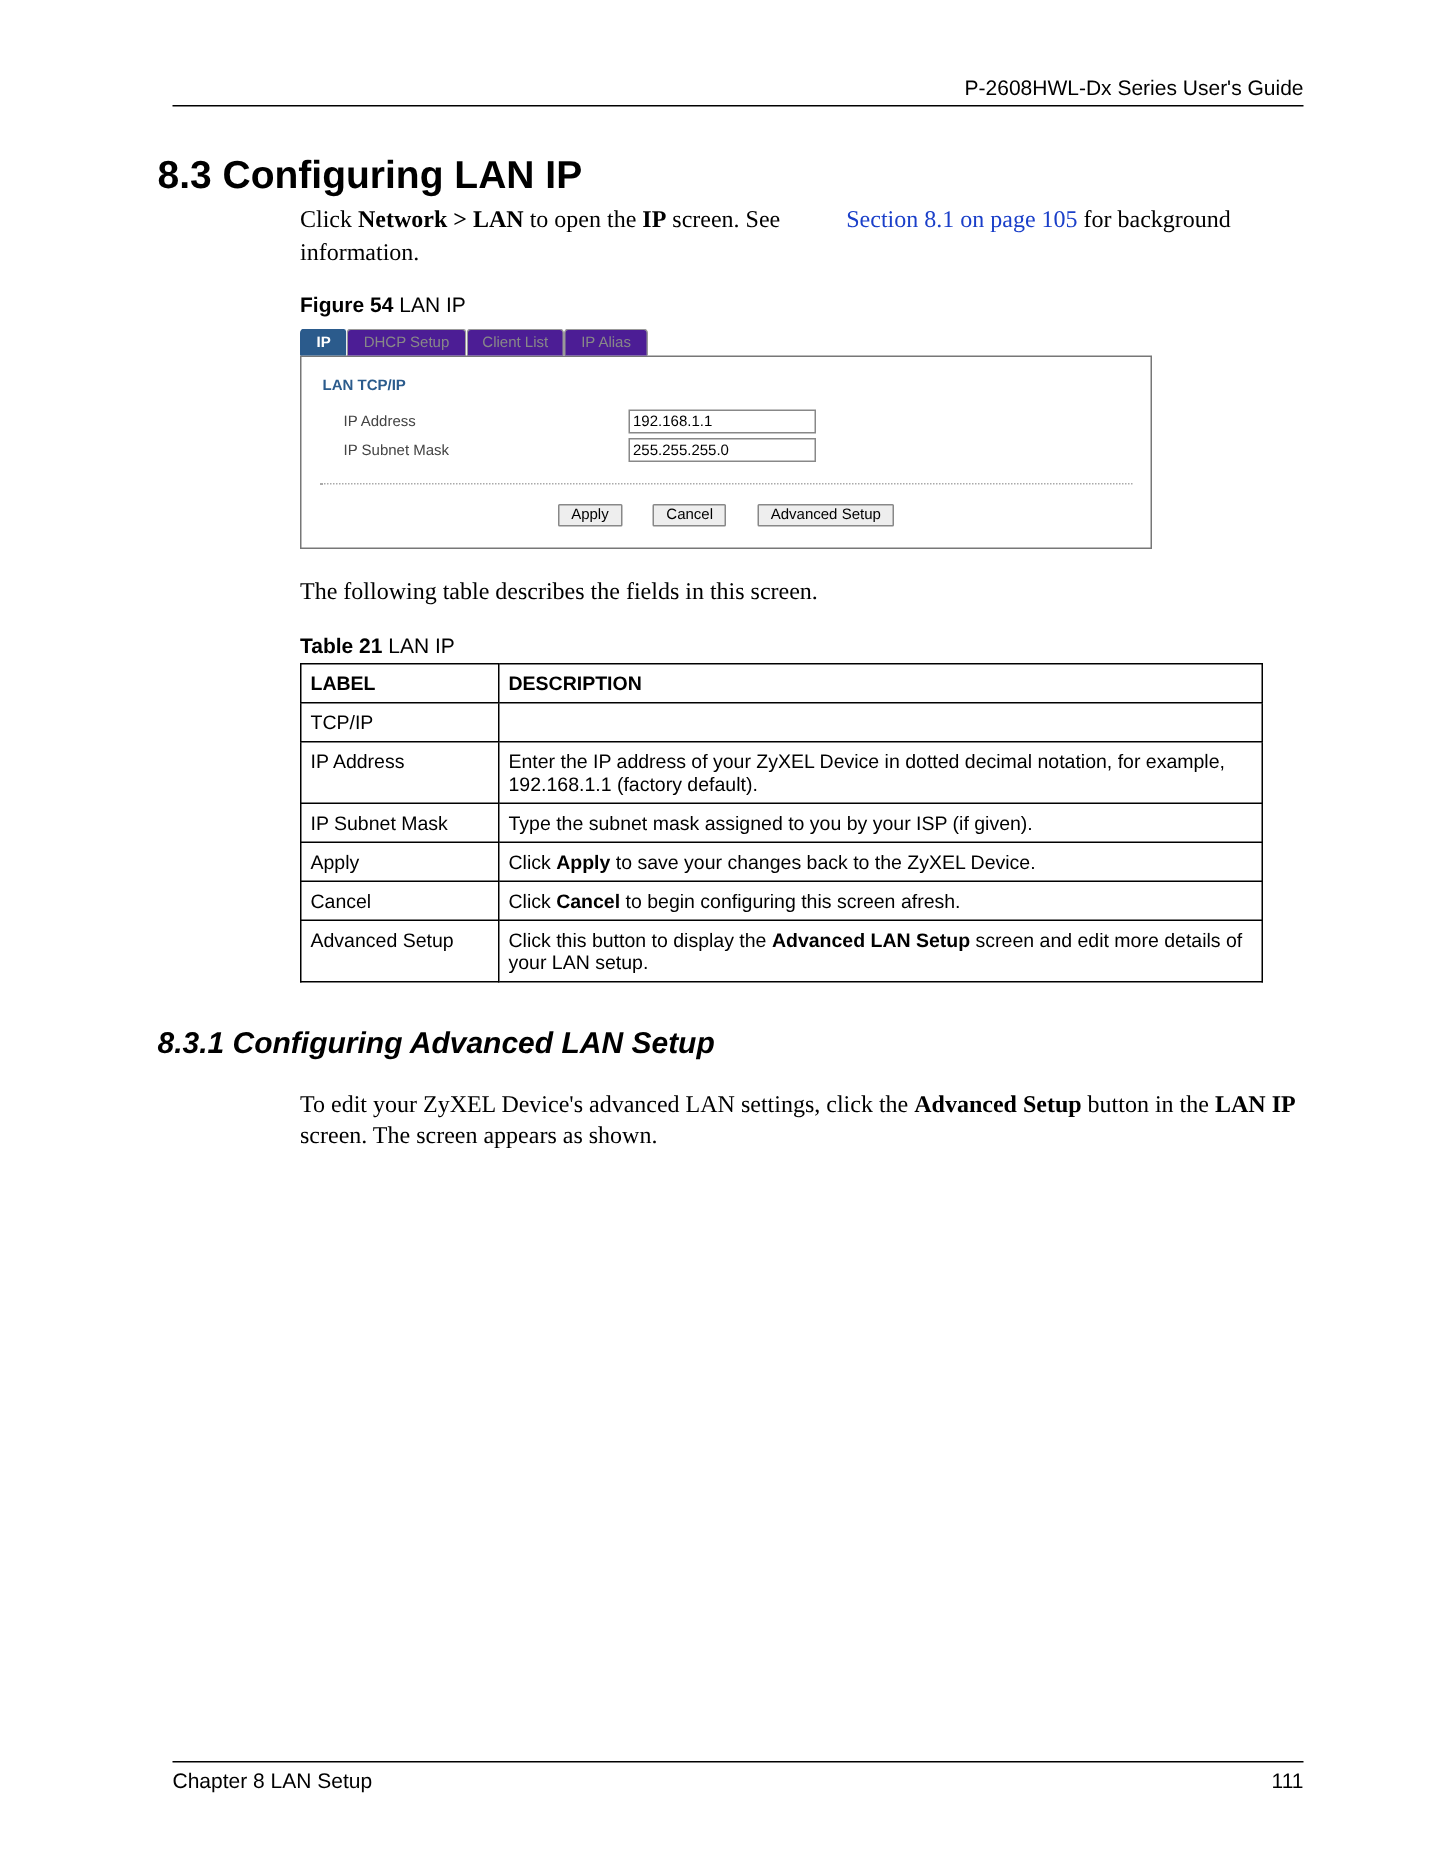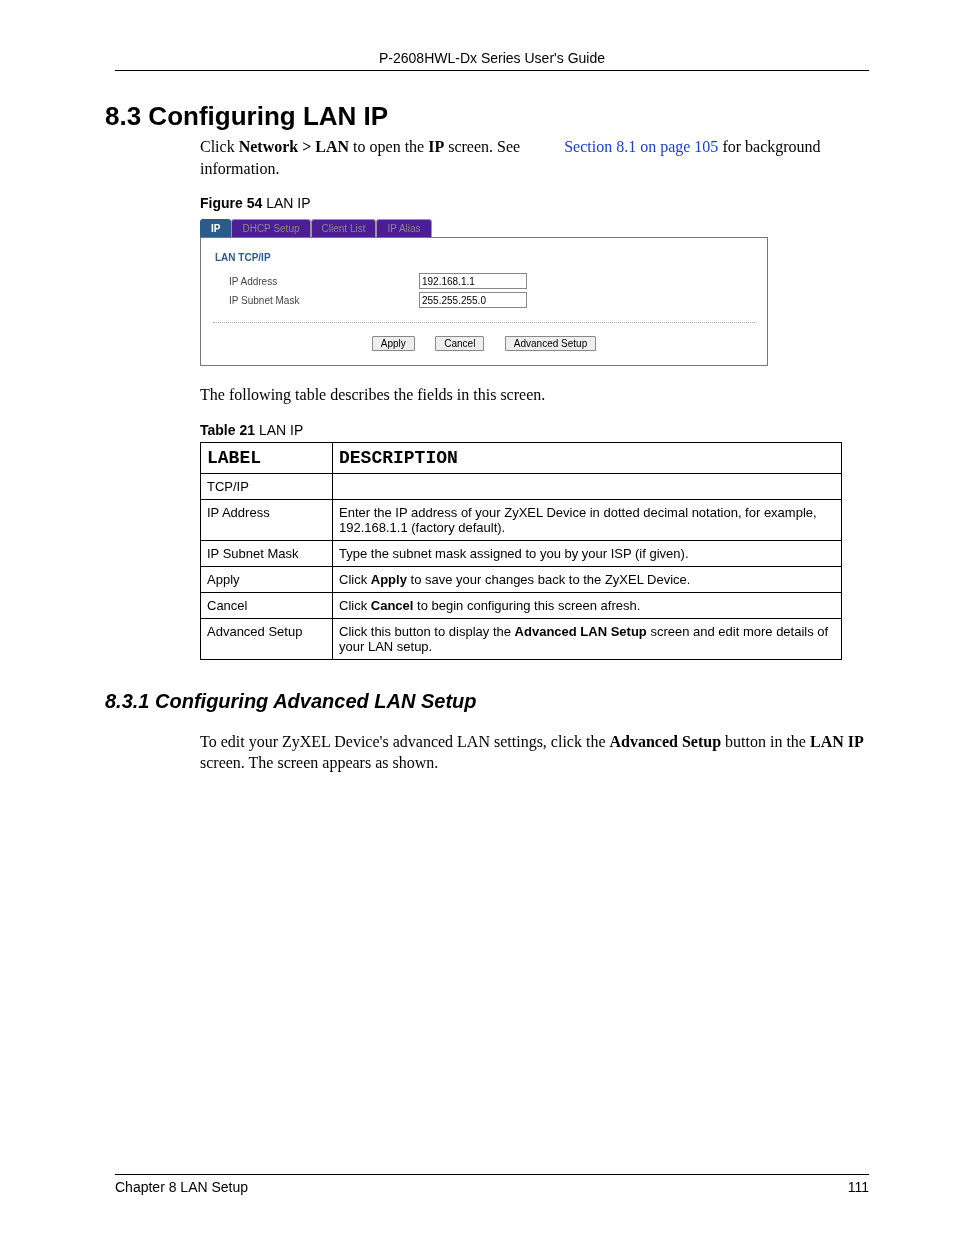--- a/index.html
+++ b/index.html
@@ -10,21 +10,21 @@
     font-size: 16px;
     color: #000;
     width: 954px;
     height: 1235px;
     position: relative;
     background: #fff;
   }
   .header-line {
     border-bottom: 1.5px solid #000;
     padding-bottom: 4px;
-    text-align: center;
+    text-align: right;
     font-family: Arial, Helvetica, sans-serif;
     font-size: 14px;
     margin-bottom: 30px;
   }
   h1 {
     font-family: Arial, Helvetica, sans-serif;
     font-weight: bold;
     font-size: 26px;
     margin: 20px 0 4px -10px;
   }
@@ -102,21 +102,21 @@
     margin: 3px 0 3px 20px;
   }
   .field-label {
     font-size: 10px;
     color: #444;
     width: 190px;
   }
   .field-input {
     font-size: 10px;
     font-family: Verdana, Arial, sans-serif;
-    width: 108px;
+    width: 125px;
     height: 16px;
     border: 1px solid #888;
     padding: 1px 2px;
     background: #fff;
   }
   .dotted-sep {
     border: none;
     border-top: 1px dotted #aaa;
     margin: 14px 4px 10px 4px;
   }
@@ -144,22 +144,21 @@
   table.desc th, table.desc td {
     border: 1px solid #000;
     padding: 5px 6px;
     text-align: left;
     vertical-align: top;
   }
   table.desc th {
     font-weight: bold;
   }
   table.desc tr.header-row th {
-    font-size: 18px;
-    font-family: Liberation Mono, monospace;
+    font-size: 13px;
   }
   table.desc td b { font-weight: bold; }
 
   .col-label { width: 132px; }
 
   
   .footer {
     position: absolute;
     bottom: 40px;
     left: 115px;

